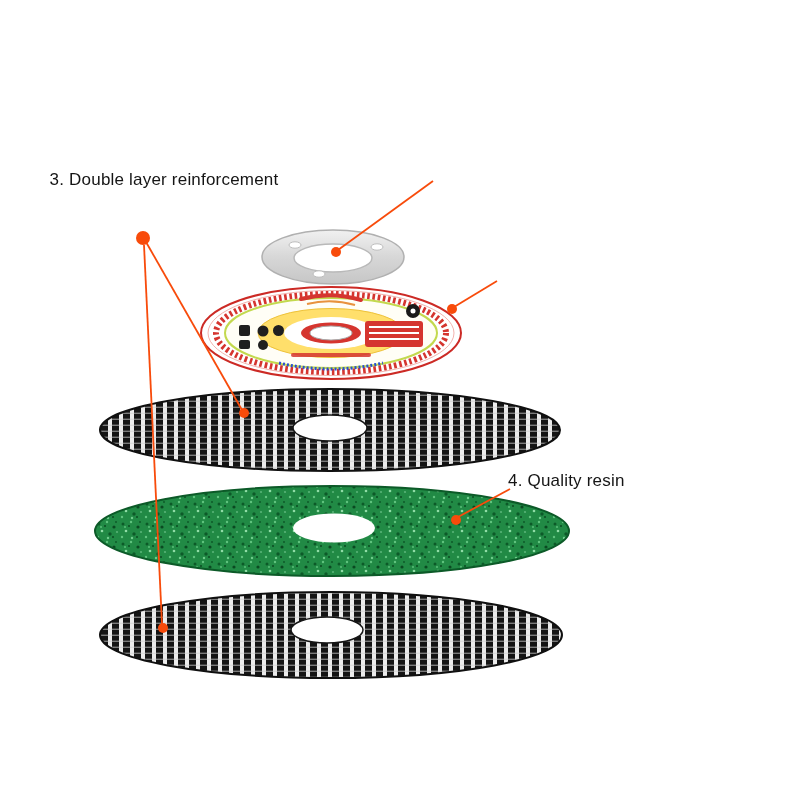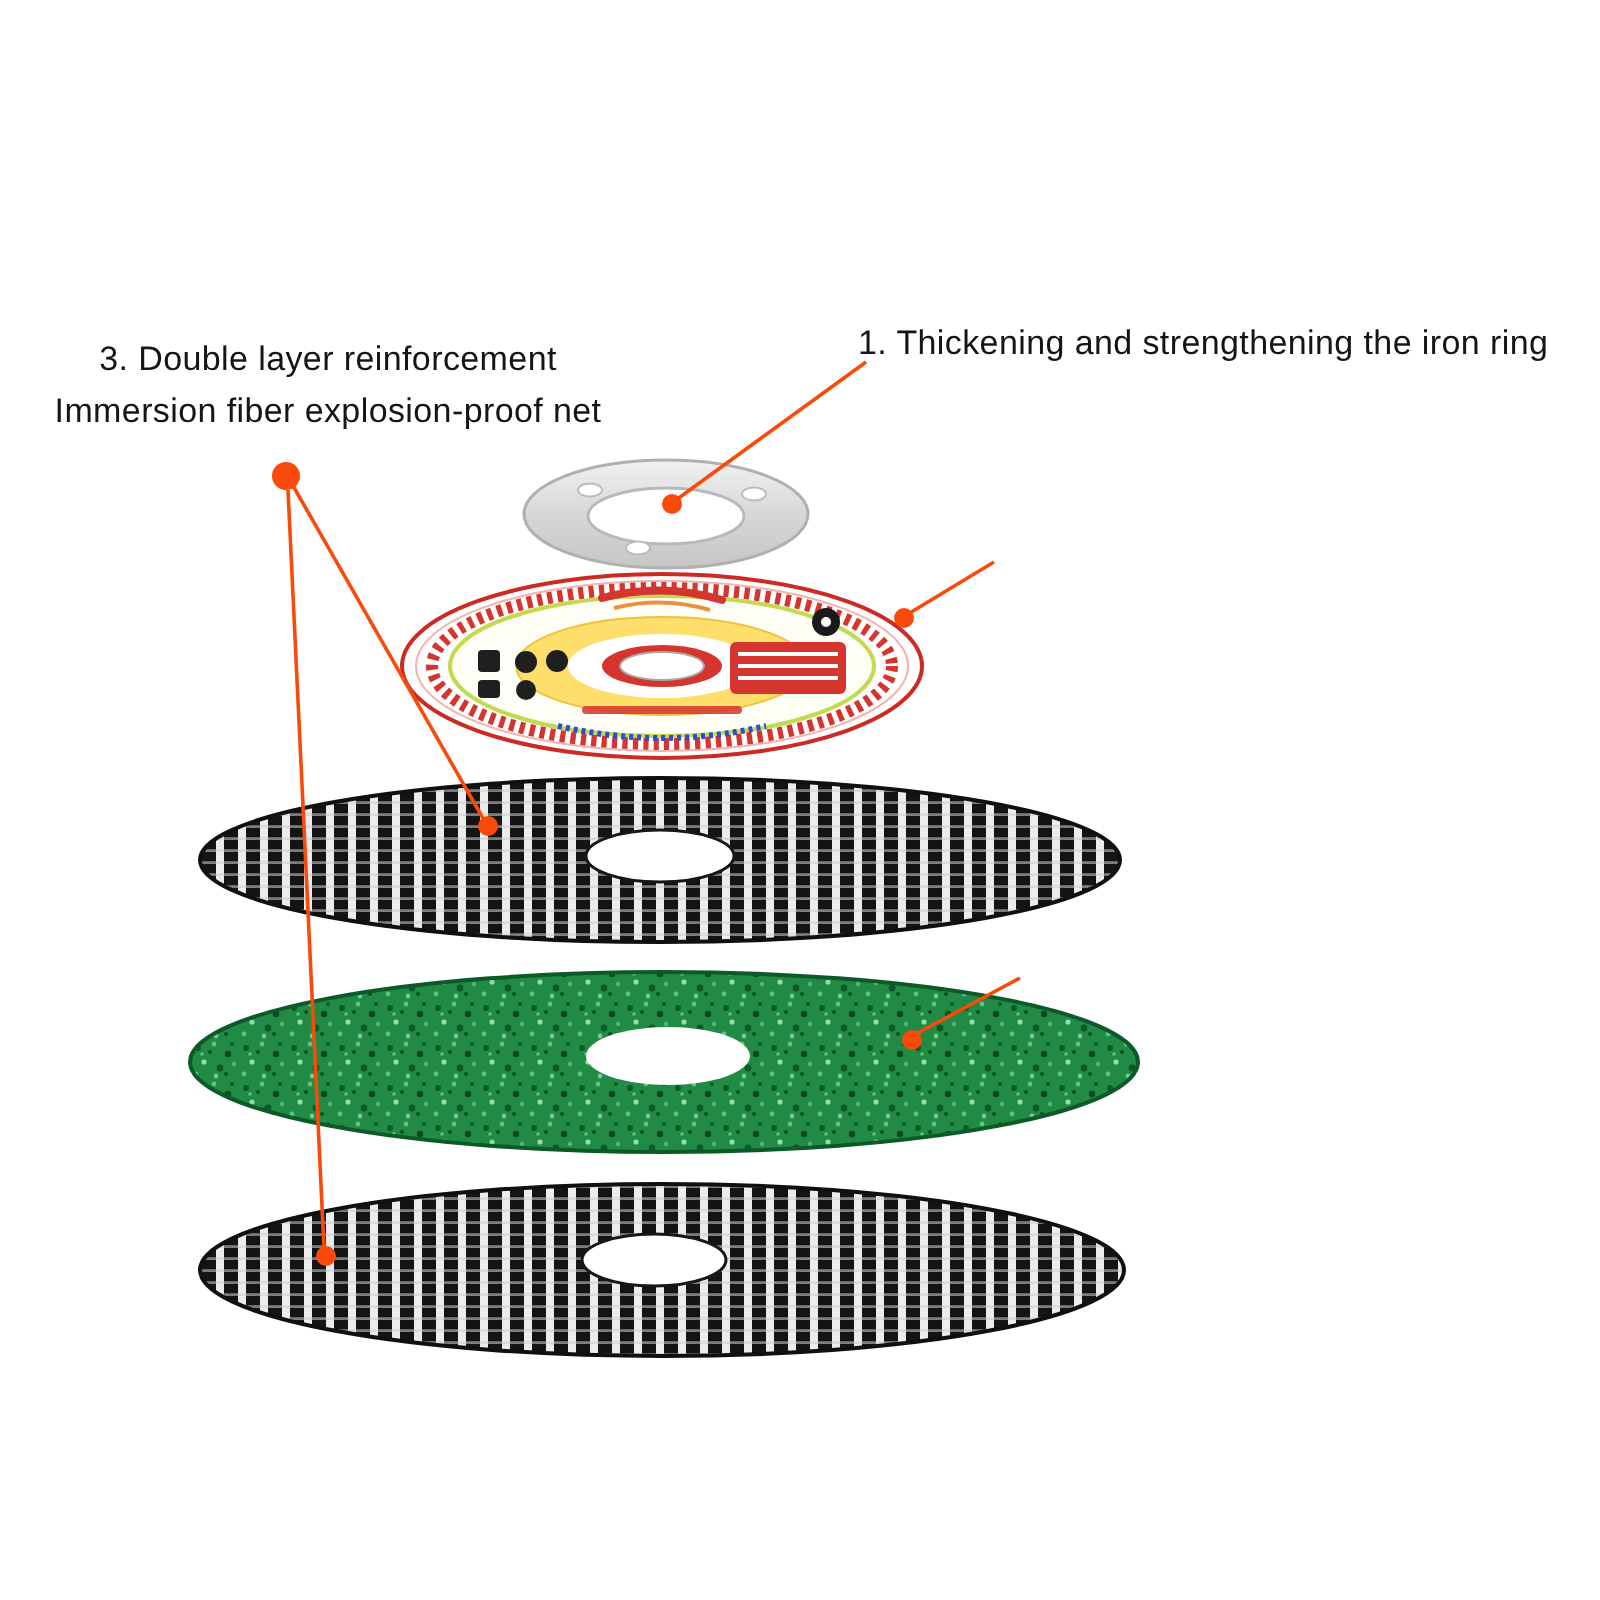--- a/index.html
+++ b/index.html
@@ -119,19 +119,18 @@
       <line x1="146" y1="242" x2="242" y2="410" stroke-width="1.8" fill="none"></line>
       <circle cx="244" cy="413" r="5" stroke="none"></circle>
       <line x1="144" y1="245" x2="162" y2="624" stroke-width="1.8" fill="none"></line>
       <circle cx="163" cy="628" r="5" stroke="none"></circle>
 
       <line x1="510" y1="489" x2="458" y2="517" stroke-width="1.8" fill="none"></line>
       <circle cx="456" cy="520" r="5" stroke="none"></circle>
     </g>
   </svg>
 
-  <div class="callout-label l1">1. Thickening and strengthening the iron ring</div>
   <div class="callout-label l3">
     <div>3. Double layer reinforcement</div>
-    <div>Immersion fiber explosion-proof net</div>
   </div>
+  <div class="callout-label l4">4. Quality resin</div>
 
 </div>
 
 </body></html>

